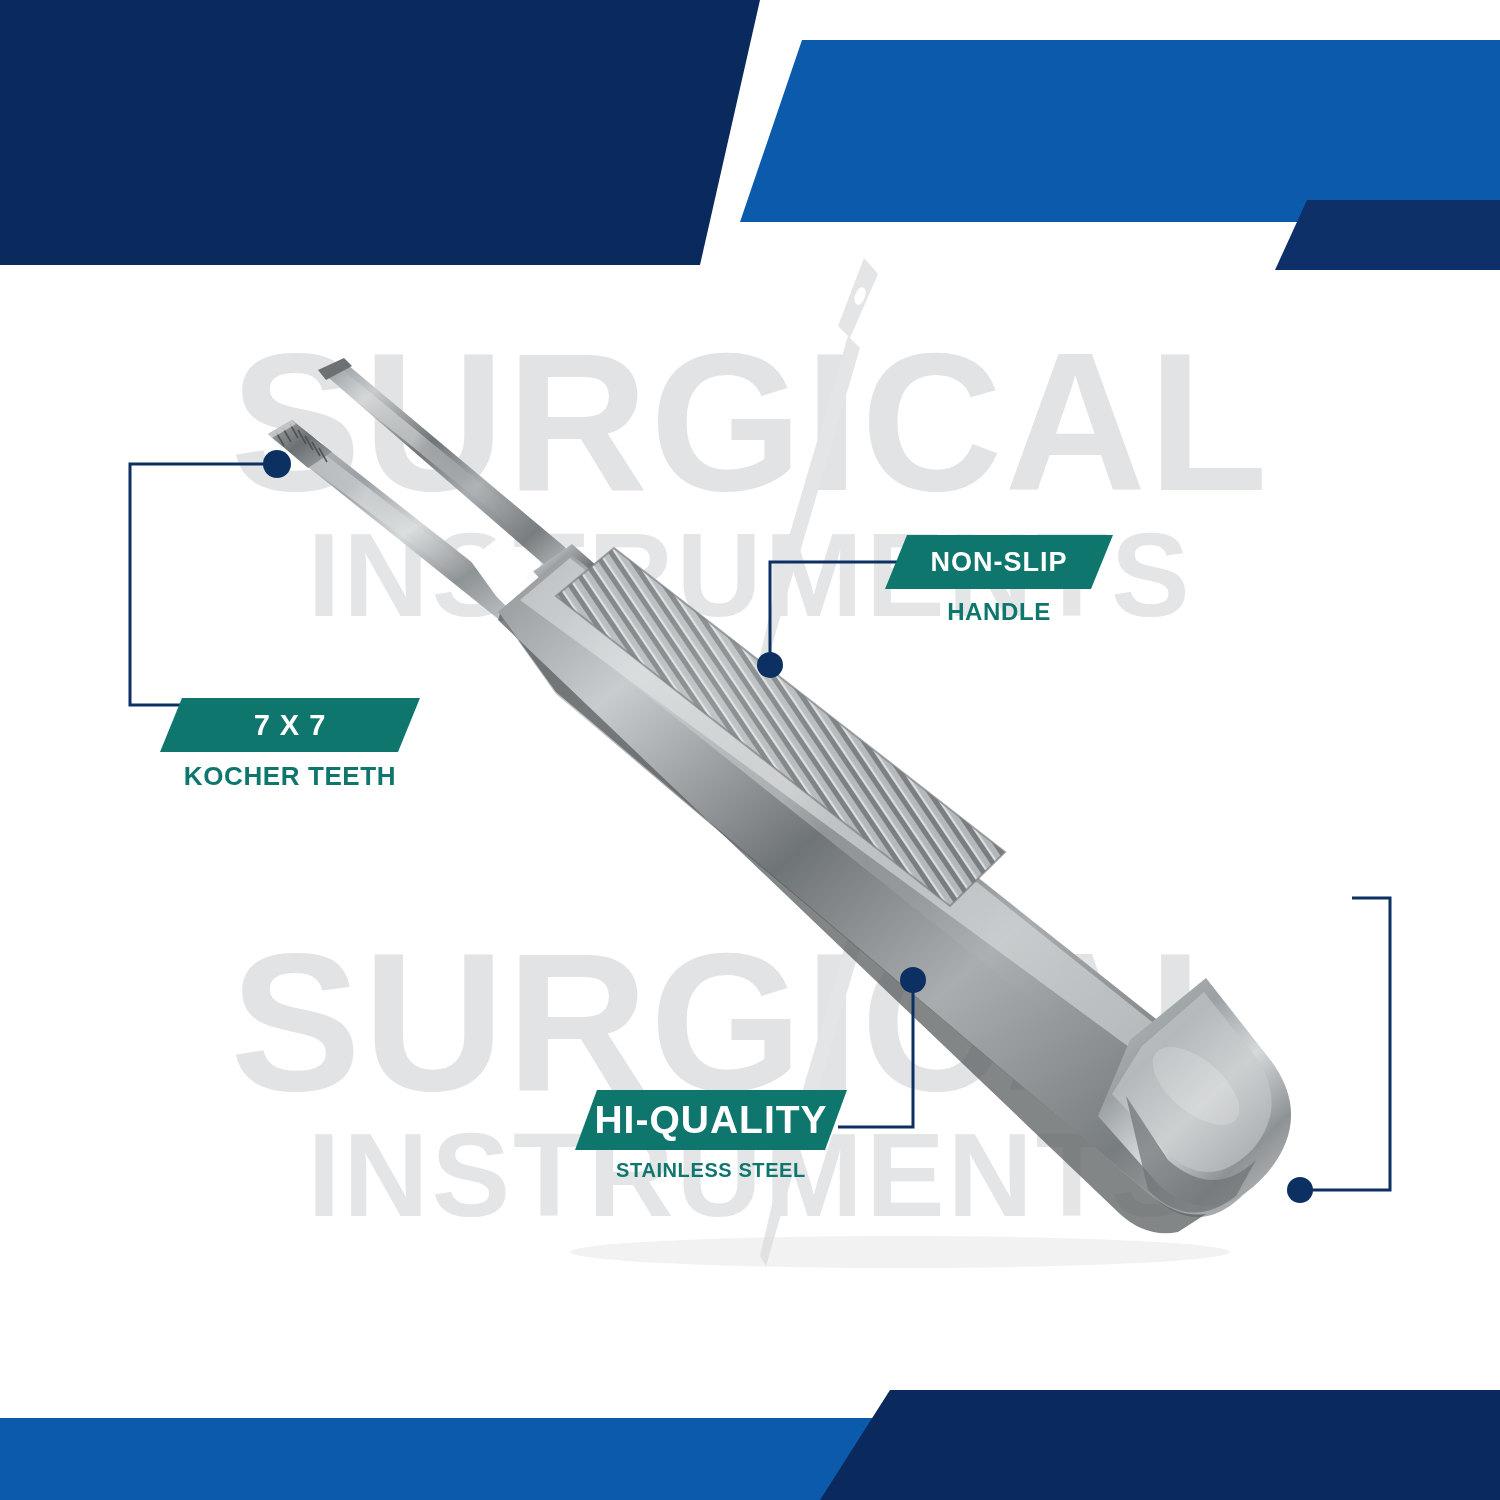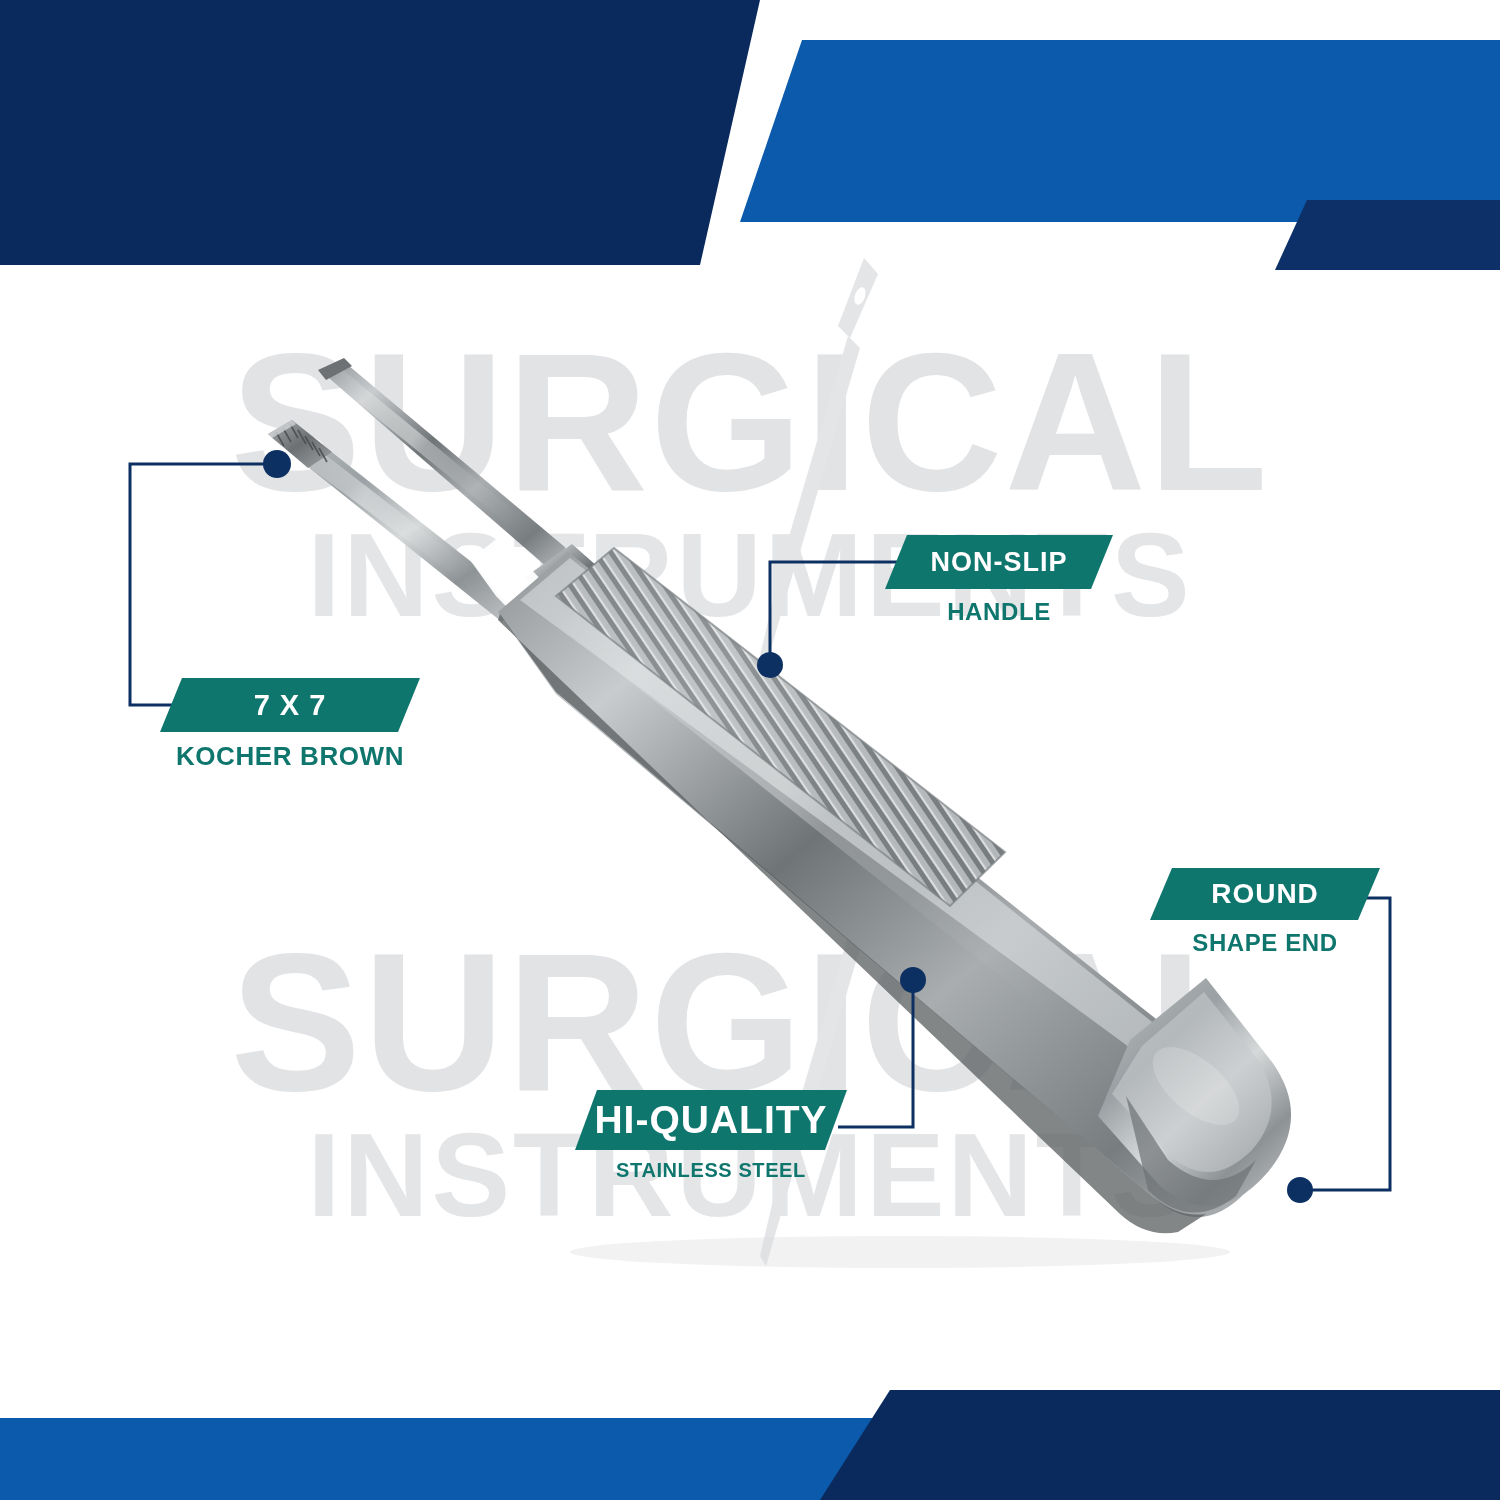--- a/index.html
+++ b/index.html
@@ -78,21 +78,21 @@
   .tag.skew{clip-path:polygon(22px 0, 100% 0, calc(100% - 22px) 100%, 0 100%);}
   .sub{
     color:#0f766e;font-weight:700;letter-spacing:0.6px;text-align:center;
     margin-top:9px;
   }
   .leader{position:absolute;z-index:6;}
   .leader path{fill:none;stroke:#0d3063;stroke-width:3;}
   .leader circle{fill:#0d3063;}
 
   
-  #co-teeth{left:160px;top:678px;width:260px;}
+  #co-teeth{left:160px;top:698px;width:260px;}
   #co-teeth .tag{width:260px;height:54px;font-size:29px;}
   #co-teeth .sub{font-size:26px;}
 
   #co-handle{left:885px;top:535px;width:228px;}
   #co-handle .tag{width:228px;height:54px;font-size:27px;}
   #co-handle .sub{font-size:24px;}
 
   #co-round{left:1150px;top:868px;width:230px;}
   #co-round .tag{width:230px;height:52px;font-size:28px;}
   #co-round .sub{font-size:24px;}
@@ -266,32 +266,28 @@
     </g>
 
     <g>
       <path d="M913 980 L913 1127 L838 1127"></path>
       <circle cx="913" cy="980" r="13"></circle>
     </g>
   </svg>
 
   <div class="callout" id="co-teeth">
     <div class="tag skew">7 X 7</div>
-    <div class="sub">KOCHER BROWN</div>
+    <div class="sub">KOCHER TEETH</div>
   </div>
 
   <div class="callout" id="co-handle">
     <div class="tag skew">NON-SLIP</div>
     <div class="sub">HANDLE</div>
   </div>
 
-  <div class="callout" id="co-round">
-    <div class="tag skew">ROUND</div>
-    <div class="sub">SHAPE END</div>
-  </div>
 
   <div class="callout" id="co-steel">
     <div class="tag skew">HI-QUALITY</div>
     <div class="sub">STAINLESS STEEL</div>
   </div>
 
   <div class="hdr hdr-dark"></div>
   <div class="hdr-dark-title">
     <span>ADSON BROWN</span>
     <span>TISSUE FORCEPS</span>

